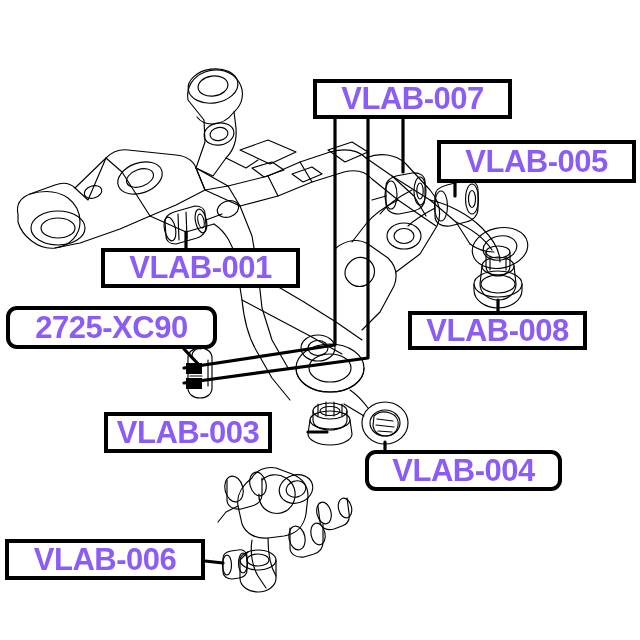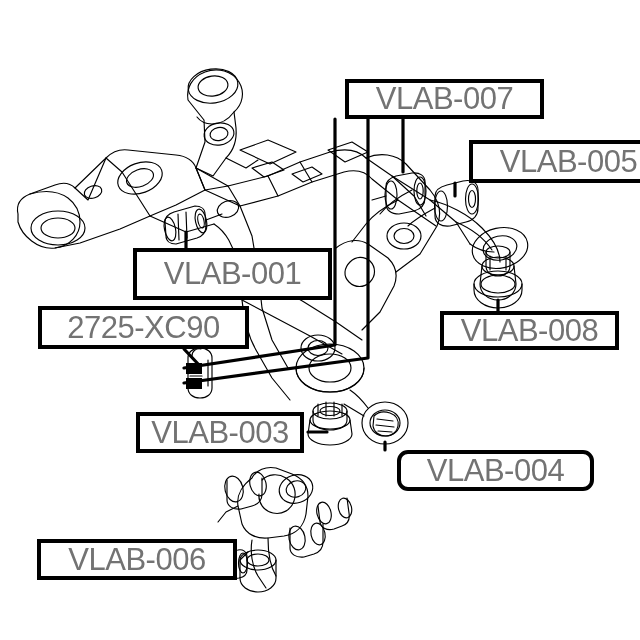--- a/index.html
+++ b/index.html
@@ -4,30 +4,29 @@
 <style>
   html,body{margin:0;padding:0;background:#fff;}
   #root{
     position:relative;width:640px;height:640px;background:#ffffff;
     font-family:"Liberation Sans", sans-serif;overflow:hidden;
   }
   #art{position:absolute;left:0;top:0;width:640px;height:640px;}
   .lbl{
     position:absolute;box-sizing:border-box;
     background:#ffffff;border:4px solid #000000;
-    color:#737373;font-weight:normal;
+    color:#8b5cf6;font-weight:bold;
     display:flex;align-items:center;justify-content:center;
     letter-spacing:-0.5px;white-space:nowrap;
     font-family:"Liberation Sans", sans-serif;
-    margin-left:32px;
   }
   #lbl-vlab007{left:313px;top:79px;width:199px;height:40px;font-size:31px;}
   #lbl-vlab005{left:437px;top:140px;width:199px;height:43px;font-size:31px;text-align:center;}
-  #lbl-vlab001{left:101px;top:248px;width:199px;height:52px;font-size:31px;}
-  #lbl-2725xc90{left:6px;top:306px;width:211px;height:43px;font-size:31px;}
+  #lbl-vlab001{left:101px;top:248px;width:199px;height:40px;font-size:31px;}
+  #lbl-2725xc90{left:6px;top:306px;width:211px;height:43px;font-size:31px;border-radius:11px;}
   #lbl-vlab008{left:408px;top:311px;width:179px;height:39px;font-size:31px;}
   #lbl-vlab003{left:104px;top:412px;width:168px;height:41px;font-size:31px;}
   #lbl-vlab004{left:365px;top:450px;width:197px;height:41px;font-size:31px;border-radius:11px;}
   #lbl-vlab006{left:5px;top:539px;width:200px;height:41px;font-size:31px;}
 </style>
 </head>
 <body>
 
 <div id="root">
 

